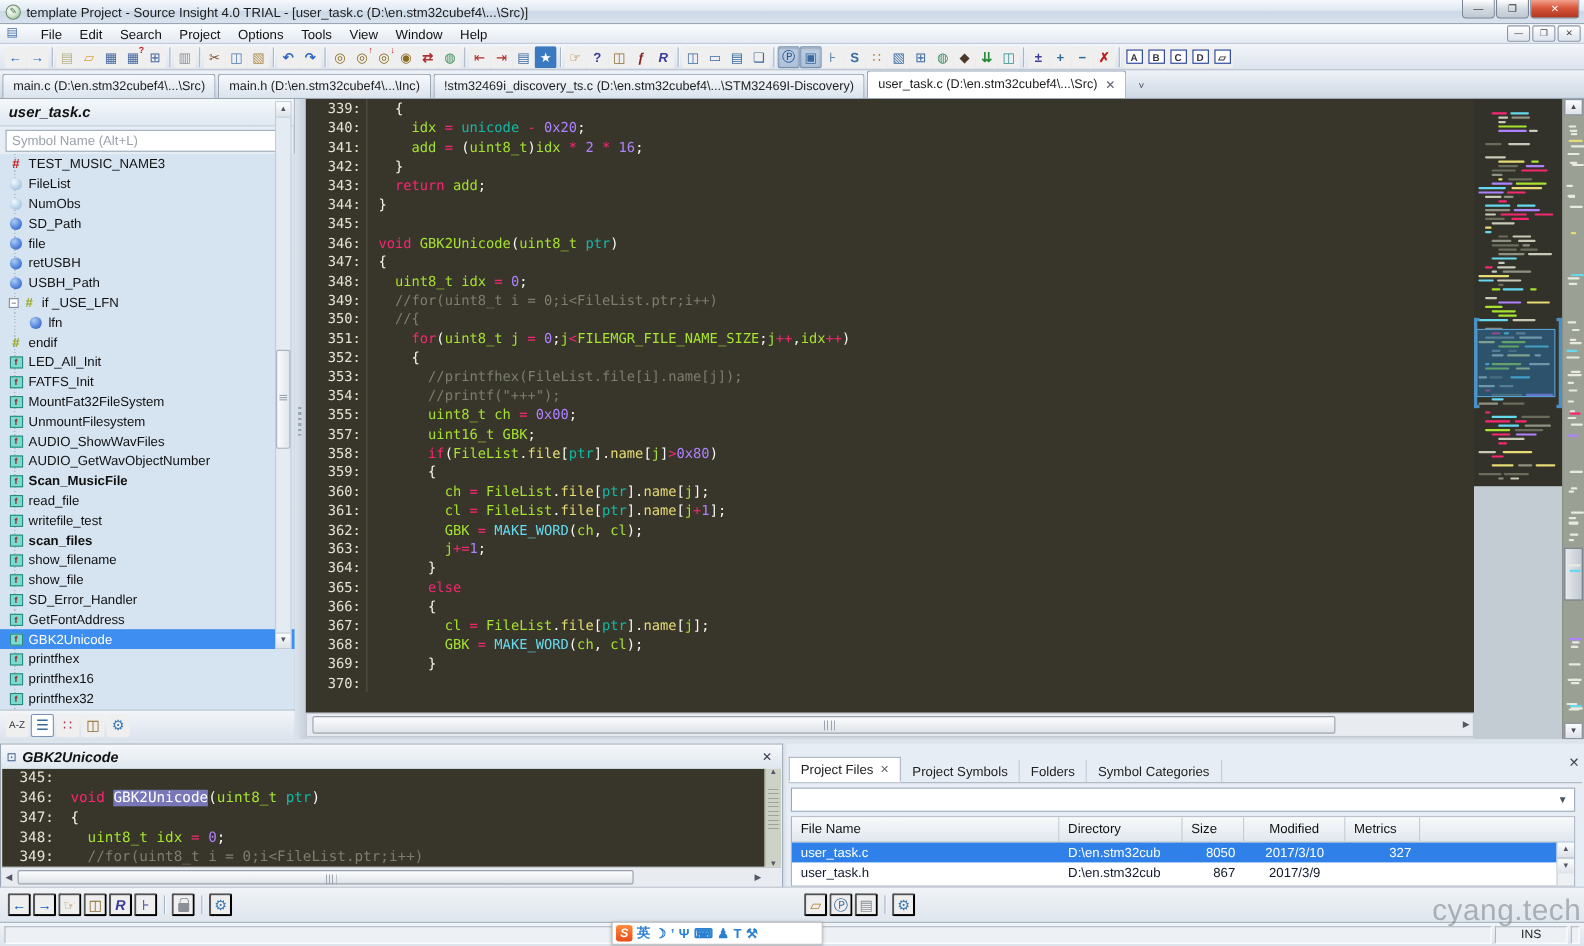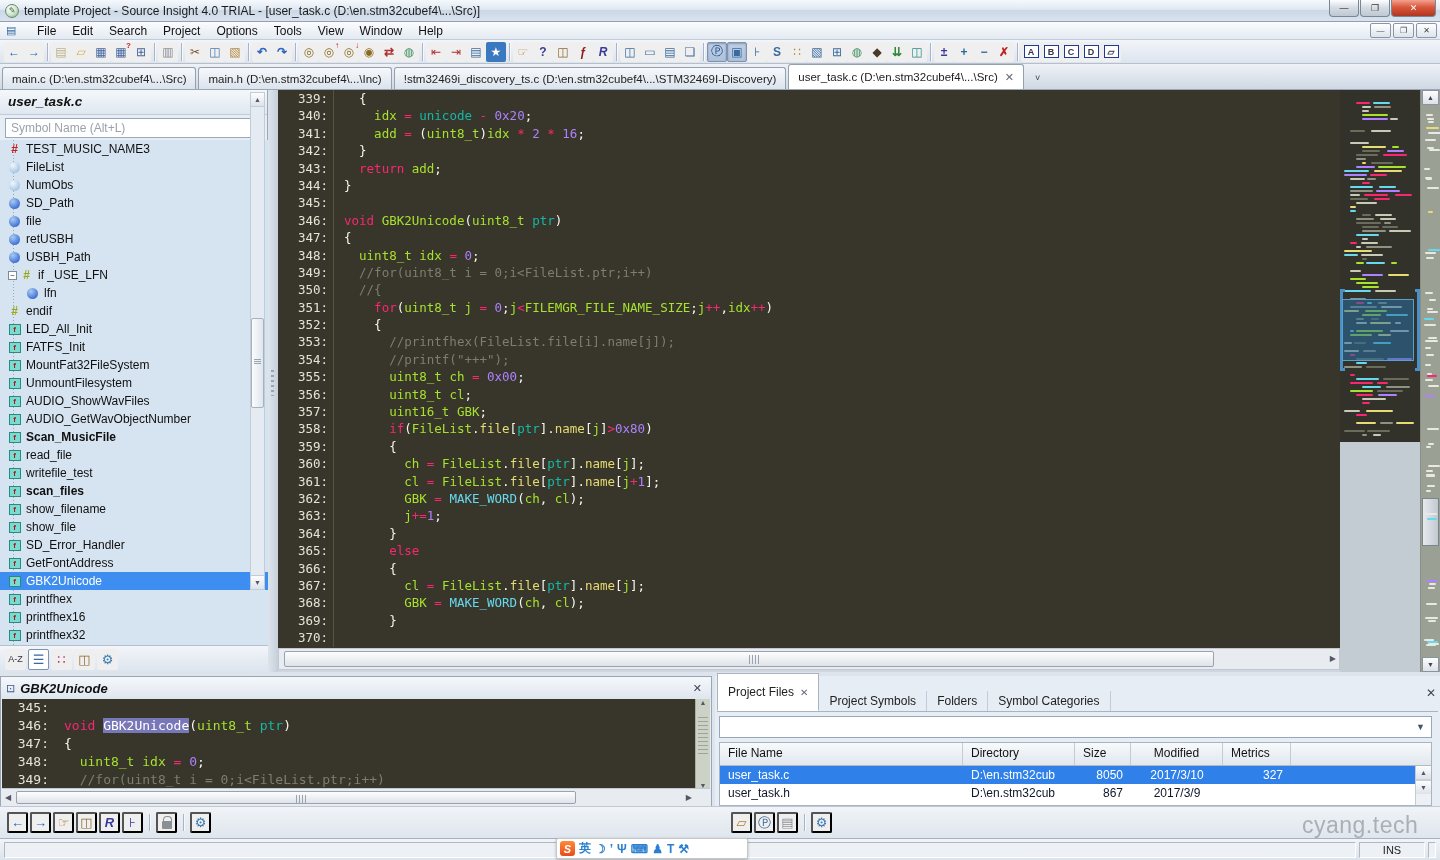--- a/index.html
+++ b/index.html
@@ -133,21 +133,21 @@
   .ctx-vscroll { position:absolute; right:1px; top:22px; width:15px; height:90px; background:#cdd2c6; border-left:1px solid #aab0a4; }
   .ctx-vscroll .mini { position:absolute; left:2px; top:18px; width:10px; height:40px;
     background:repeating-linear-gradient(#8a9084 0 1px, transparent 1px 4px); opacity:.7; }
   .ctx-hscroll { position:absolute; left:1px; right:1px; bottom:1px; height:18px; background:#e8ebef; border-top:1px solid #c2c8d0; }
   .ctx-hscroll .hthumb { top:2px; left:14px; width:560px; height:13px; }
   .ctx-hscroll .ha { position:absolute; top:4px; font-size:8px; color:#556; }
 
   .filespanel { position:absolute; left:715px; top:676px; width:725px; height:132px; background:#e7edf4; }
   .fp-tabs { position:absolute; left:2px; top:12px; height:24px; right:2px; display:flex; align-items:flex-end; border-bottom:1px solid #aab4c0; }
   .fp-tab { font-size:12px; color:#222; padding:3px 10px; border-right:1px solid #c2ccd6; display:flex; align-items:center; white-space:nowrap; }
-  .fp-tab.active { background:#ffffff; border:1px solid #aab4c0; border-bottom:1px solid #fff; height:38px; }
+  .fp-tab.active { background:#ffffff; border:1px solid #aab4c0; border-bottom:1px solid #fff; height:23px; }
   .fp-tab .x { margin-left:6px; font-size:10px; color:#667; }
   .fp-close { position:absolute; right:4px; top:10px; font-size:12px; color:#445; }
   .fp-search { position:absolute; left:4px; top:40px; right:8px; height:22px; background:#fff; border:1px solid #98a8ba; display:flex; align-items:center; }
   .fp-search input { flex:1; border:none; outline:none; font-size:12px; padding:0 6px; color:#333; font-family:"Liberation Sans",sans-serif; background:transparent;margin-top:40px; }
   .fp-search input::placeholder { color:#9aa2ac; }
   .fp-search .chev { font-size:9px; color:#456; padding:0 6px; }
   .fp-table { position:absolute; left:4px; top:66px; right:8px; bottom:2px; background:#fff; border:1px solid #aab4c0; overflow:hidden; }
   .ft-head { display:flex; height:23px; background:linear-gradient(#f8fafb,#e0e7ee); border-bottom:1px solid #b0bac4; font-size:12px; color:#111; }
   .ft-hc { padding:3px 8px; border-right:1px solid #c2ccd6; overflow:hidden; white-space:nowrap; }
   .ft-row { display:flex; height:18px; font-size:12px; align-items:center; color:#0f172a; }
@@ -174,21 +174,21 @@
   .sb-main { flex:1; }
   .sb-ins { width:66px; font-size:11px; color:#222; text-align:center; line-height:14px; }
   .sb-tiny { width:8px; }
 
   .imebar { position:absolute; left:556px; top:838px; width:192px; height:21px; background:#ffffff; border:1px solid #c6c6c6;
     border-radius:2px; box-shadow:0 1px 3px rgba(0,0,0,.25); display:flex; align-items:center; padding:0 3px; gap:4px; }
   .ime-logo { width:15px; height:15px; background:linear-gradient(#ff8a3c,#e84c18); border-radius:3px; color:#fff; font-weight:bold;
     font-style:italic; font-size:11px; display:flex; align-items:center; justify-content:center; }
   .ime-ic { color:#2a7fd0; font-size:12px; font-weight:bold; }
 
-  .watermark { position:absolute; left:1302px; top:812px; font-size:23px; color:rgba(120,126,132,.55); letter-spacing:.5px; }
+  .watermark { position:absolute; left:1302px; top:812px; font-size:27px; color:rgba(120,126,132,.55); letter-spacing:.5px; }
 </style>
 </head>
 <body>
 
 <div class="titlebar">
   <span class="app-icon">✎</span>
   <span>template Project - Source Insight 4.0 TRIAL - [user_task.c (D:\en.stm32cubef4\...\Src)]</span>
   <div class="winbtns" id="winbtns">
       <div class="winbtn">—</div>
       <div class="winbtn">❐</div>
@@ -626,21 +626,20 @@
     <div class="code-line"><span class="lnum">346:</span><span class="lcode"><span class="s-k">void</span><span class="s-p"> </span><span class="s-v">GBK2Unicode</span><span class="s-p">(</span><span class="s-v">uint8_t</span><span class="s-p"> </span><span class="s-o">ptr</span><span class="s-p">)</span></span></div>
     <div class="code-line"><span class="lnum">347:</span><span class="lcode"><span class="s-p">{</span></span></div>
     <div class="code-line"><span class="lnum">348:</span><span class="lcode"><span class="s-p">  </span><span class="s-v">uint8_t</span><span class="s-p"> </span><span class="s-v">idx</span><span class="s-p"> </span><span class="s-k">=</span><span class="s-p"> </span><span class="s-n">0</span><span class="s-p">;</span></span></div>
     <div class="code-line"><span class="lnum">349:</span><span class="lcode"><span class="s-p">  </span><span class="s-c">//for(uint8_t i = 0;i&lt;FileList.ptr;i++)</span></span></div>
     <div class="code-line"><span class="lnum">350:</span><span class="lcode"><span class="s-p">  </span><span class="s-c">//{</span></span></div>
     <div class="code-line"><span class="lnum">351:</span><span class="lcode"><span class="s-p">    </span><span class="s-k">for</span><span class="s-p">(</span><span class="s-v">uint8_t</span><span class="s-p"> </span><span class="s-v">j</span><span class="s-p"> </span><span class="s-k">=</span><span class="s-p"> </span><span class="s-n">0</span><span class="s-p">;</span><span class="s-v">j</span><span class="s-k">&lt;</span><span class="s-v">FILEMGR_FILE_NAME_SIZE</span><span class="s-p">;</span><span class="s-v">j</span><span class="s-k">++</span><span class="s-p">,</span><span class="s-v">idx</span><span class="s-k">++</span><span class="s-p">)</span></span></div>
     <div class="code-line"><span class="lnum">352:</span><span class="lcode"><span class="s-p">    {</span></span></div>
     <div class="code-line"><span class="lnum">353:</span><span class="lcode"><span class="s-p">      </span><span class="s-c">//printfhex(FileList.file[i].name[j]);</span></span></div>
     <div class="code-line"><span class="lnum">354:</span><span class="lcode"><span class="s-p">      </span><span class="s-c">//printf("+++");</span></span></div>
     <div class="code-line"><span class="lnum">355:</span><span class="lcode"><span class="s-p">      </span><span class="s-v">uint8_t</span><span class="s-p"> </span><span class="s-v">ch</span><span class="s-p"> </span><span class="s-k">=</span><span class="s-p"> </span><span class="s-n">0x00</span><span class="s-p">;</span></span></div>
-    <div class="code-line"><span class="lnum">356:</span><span class="lcode"><span class="s-p">      </span><span class="s-v">uint8_t</span><span class="s-p"> </span><span class="s-v">cl</span><span class="s-p">;</span></span></div>
     <div class="code-line"><span class="lnum">357:</span><span class="lcode"><span class="s-p">      </span><span class="s-v">uint16_t</span><span class="s-p"> </span><span class="s-v">GBK</span><span class="s-p">;</span></span></div>
     <div class="code-line"><span class="lnum">358:</span><span class="lcode"><span class="s-p">      </span><span class="s-k">if</span><span class="s-p">(</span><span class="s-v">FileList</span><span class="s-p">.</span><span class="s-y">file</span><span class="s-p">[</span><span class="s-o">ptr</span><span class="s-p">]</span><span class="s-p">.</span><span class="s-y">name</span><span class="s-p">[</span><span class="s-v">j</span><span class="s-p">]</span><span class="s-k">&gt;</span><span class="s-n">0x80</span><span class="s-p">)</span></span></div>
     <div class="code-line"><span class="lnum">359:</span><span class="lcode"><span class="s-p">      {</span></span></div>
     <div class="code-line"><span class="lnum">360:</span><span class="lcode"><span class="s-p">        </span><span class="s-v">ch</span><span class="s-p"> </span><span class="s-k">=</span><span class="s-p"> </span><span class="s-v">FileList</span><span class="s-p">.</span><span class="s-y">file</span><span class="s-p">[</span><span class="s-o">ptr</span><span class="s-p">]</span><span class="s-p">.</span><span class="s-y">name</span><span class="s-p">[</span><span class="s-v">j</span><span class="s-p">]</span><span class="s-p">;</span></span></div>
     <div class="code-line"><span class="lnum">361:</span><span class="lcode"><span class="s-p">        </span><span class="s-v">cl</span><span class="s-p"> </span><span class="s-k">=</span><span class="s-p"> </span><span class="s-v">FileList</span><span class="s-p">.</span><span class="s-y">file</span><span class="s-p">[</span><span class="s-o">ptr</span><span class="s-p">]</span><span class="s-p">.</span><span class="s-y">name</span><span class="s-p">[</span><span class="s-v">j</span><span class="s-k">+</span><span class="s-n">1</span><span class="s-p">]</span><span class="s-p">;</span></span></div>
     <div class="code-line"><span class="lnum">362:</span><span class="lcode"><span class="s-p">        </span><span class="s-v">GBK</span><span class="s-p"> </span><span class="s-k">=</span><span class="s-p"> </span><span class="s-f">MAKE_WORD</span><span class="s-p">(</span><span class="s-v">ch</span><span class="s-p">, </span><span class="s-v">cl</span><span class="s-p">);</span></span></div>
     <div class="code-line"><span class="lnum">363:</span><span class="lcode"><span class="s-p">        </span><span class="s-v">j</span><span class="s-k">+=</span><span class="s-n">1</span><span class="s-p">;</span></span></div>
     <div class="code-line"><span class="lnum">364:</span><span class="lcode"><span class="s-p">      }</span></span></div>
     <div class="code-line"><span class="lnum">365:</span><span class="lcode"><span class="s-p">      </span><span class="s-k">else</span></span></div>
     <div class="code-line"><span class="lnum">366:</span><span class="lcode"><span class="s-p">      {</span></span></div>

